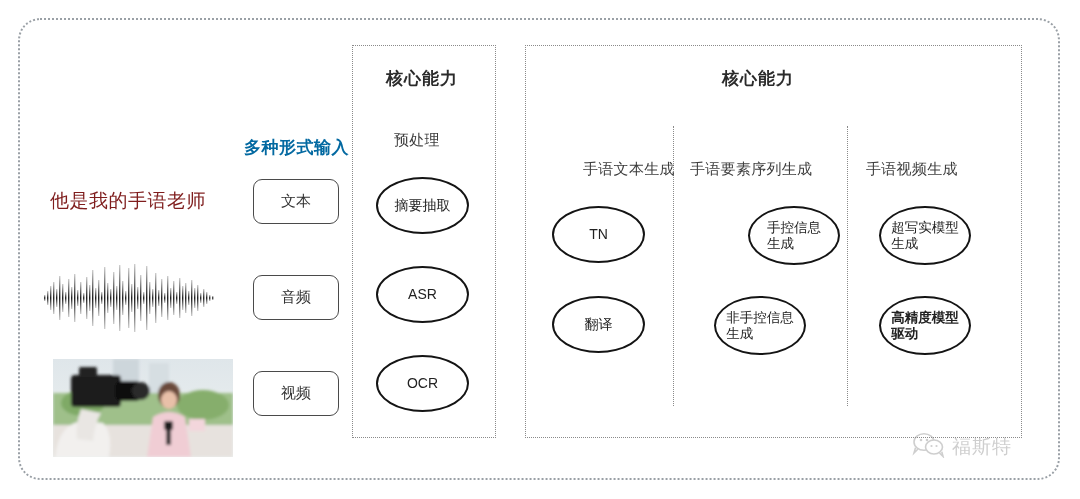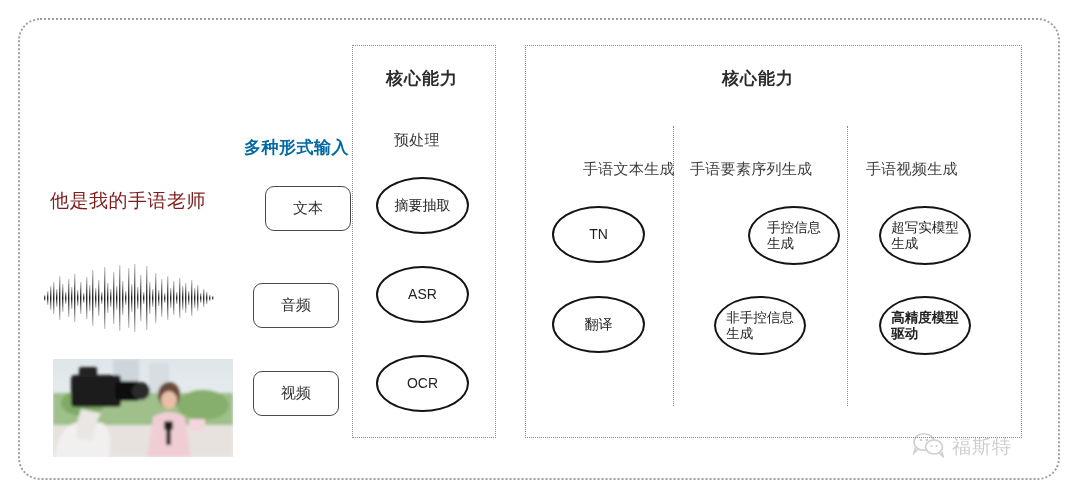--- a/index.html
+++ b/index.html
@@ -20,22 +20,22 @@
 
   .waveform{position:absolute;left:16px;top:232px;width:180px;height:72px;}
 
   .video-thumb{position:absolute;left:27px;top:329px;width:180px;height:98px;
     overflow:hidden;background:#cfd8d2;}
   .video-thumb svg{display:block;width:180px;height:98px;}
 
   .io-btn{position:absolute;width:86px;height:45px;border:1.6px solid #4a4a4a;
     border-radius:9px;background:#fff;display:flex;align-items:center;justify-content:center;
     font-size:15px;color:#333;box-sizing:border-box;}
-  .io-btn.text{left:227px;top:156px;margin-left:12px;}
-  .io-btn.audio{left:227px;top:245px;margin-top:8px;}
+  .io-btn.text{left:227px;top:149px;}
+  .io-btn.audio{left:227px;top:245px;}
   .io-btn.video{left:227px;top:341px;}
 
   
   .cap-box{position:absolute;border:1.6px dotted #8a8a8a;box-sizing:border-box;background:transparent;}
   .scene-box{left:352px;top:45px;width:144px;height:393px;}
   .core-box{left:525px;top:45px;width:497px;height:393px;}
 
   .cap-title{position:absolute;font-size:17px;font-weight:bold;color:#2b2b2b;
     white-space:nowrap;letter-spacing:1px;}
   .scene-title{left:386px;top:67px;}

